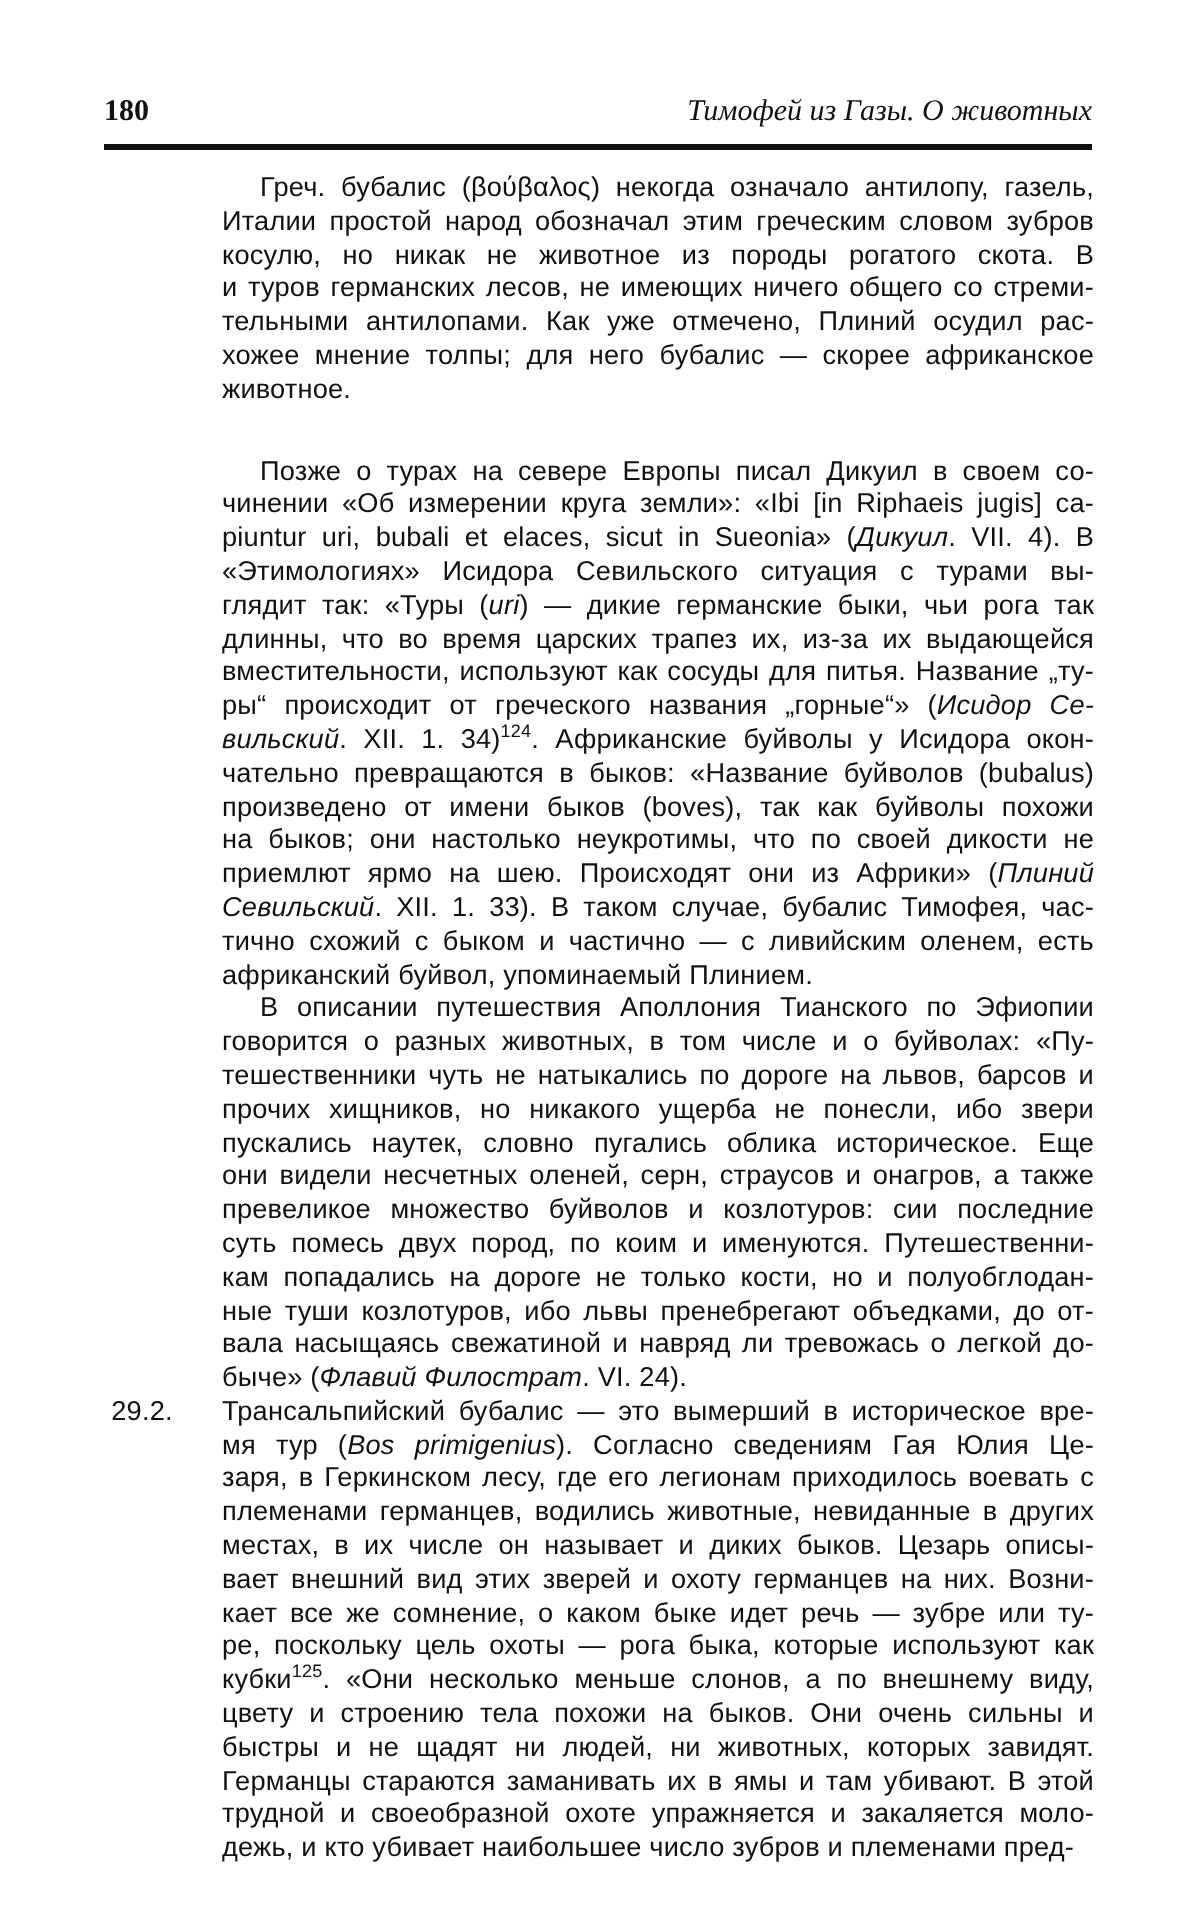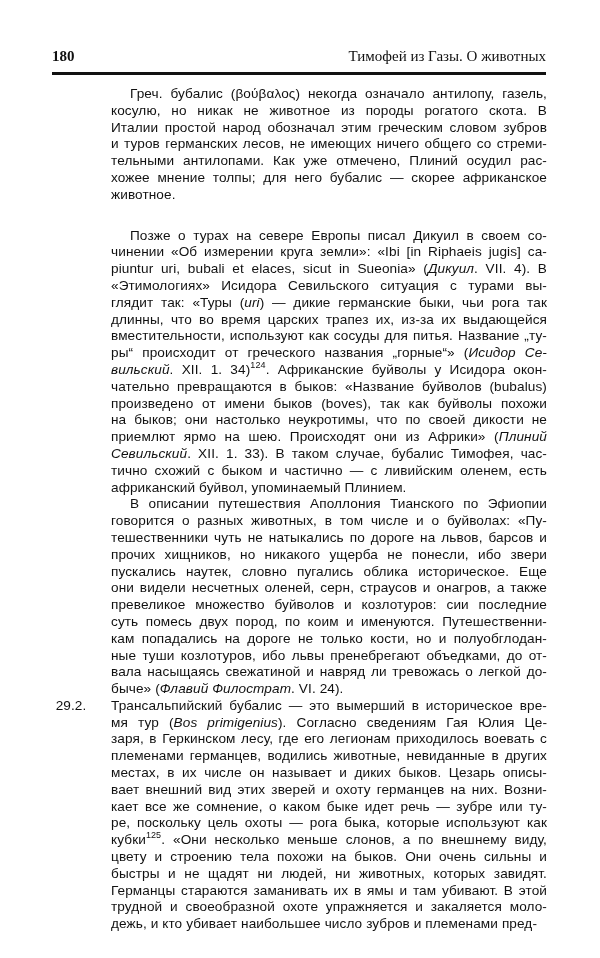--- a/index.html
+++ b/index.html
@@ -1,20 +1,20 @@
 <!DOCTYPE html>
 <html><head>
 <meta charset="utf-8">
 <style>
   html, body { margin: 0; padding: 0; background: #ffffff; }
   body { width: 600px; height: 958px; position: relative; overflow: hidden; color: #111; }
   .page { position: absolute; left: 0; top: 0; width: 496px; height: 958px; }
   .header { position: absolute; left: 52px; top: 48px; width: 494px; height: 22px; }
   .page-num { position: absolute; left: 0; top: 0; font-family: "Liberation Serif", serif; font-weight: bold; font-size: 15px; }
-  .running-title { position: absolute; right: 0; top: 0; font-family: "Liberation Serif", serif; font-size: 15px; }
+  .running-title { position: absolute; right: 0; top: 0; font-family: "Liberation Serif", serif; font-style: italic; font-size: 15px; }
   .rule { position: absolute; left: 52px; top: 72px; width: 494px; height: 3px; background: #111; }
   .body-text { position: absolute; left: 111px; top: 86px; width: 436px;
     font-family: "Liberation Sans", sans-serif; font-size: 13.6px; line-height: 16.8px;
     text-align: justify; hyphens: manual; letter-spacing: 0.1px; }
   .body-text p { margin: 0; text-indent: 0; }
   .note { position: relative; }
   .note-num { position: absolute; left: -75px; top: 0; width: 70px; text-align: center; }
   i { font-style: italic; }
   sup { font-size: 9px; line-height: 0; vertical-align: super; }
   .ln { display: block; text-align: justify; text-align-last: justify; white-space: nowrap; }
@@ -26,22 +26,22 @@
 <div class="page">
   <div class="header">
     <span class="page-num">180</span>
     <span class="running-title">Тимофей из Газы. О животных</span>
   </div>
   <div class="rule"></div>
 
   <div class="body-text" id="body">
       <p>
         <span class="ln" style="padding-left: 19px;">Греч. бубалис (βούβαλος) некогда означало антилопу, газель,</span>
+        <span class="ln">Италии простой народ обозначал этим греческим словом зубров</span>
         <span class="ln">косулю, но никак не животное из породы рогатого скота. В</span>
-        <span class="ln">Италии простой народ обозначал этим греческим словом зубров</span>
         <span class="ln">и туров германских лесов, не имеющих ничего общего со стреми-</span>
         <span class="ln">тельными антилопами. Как уже отмечено, Плиний осудил рас-</span>
         <span class="ln">хожее мнение толпы; для него бубалис — скорее африканское</span>
         <span class="ln last">животное.</span>
       </p>
       <p>
         <span class="ln" style="padding-left: 19px; margin-top: 24px;">Позже о турах на севере Европы писал Дикуил в своем со-</span>
         <span class="ln">чинении «Об измерении круга земли»: «Ibi [in Riphaeis jugis] ca-</span>
         <span class="ln">piuntur uri, bubali et elaces, sicut in Sueonia» (<i>Дикуил</i>. VII. 4). В</span>
         <span class="ln">«Этимологиях» Исидора Севильского ситуация с турами вы-</span>

